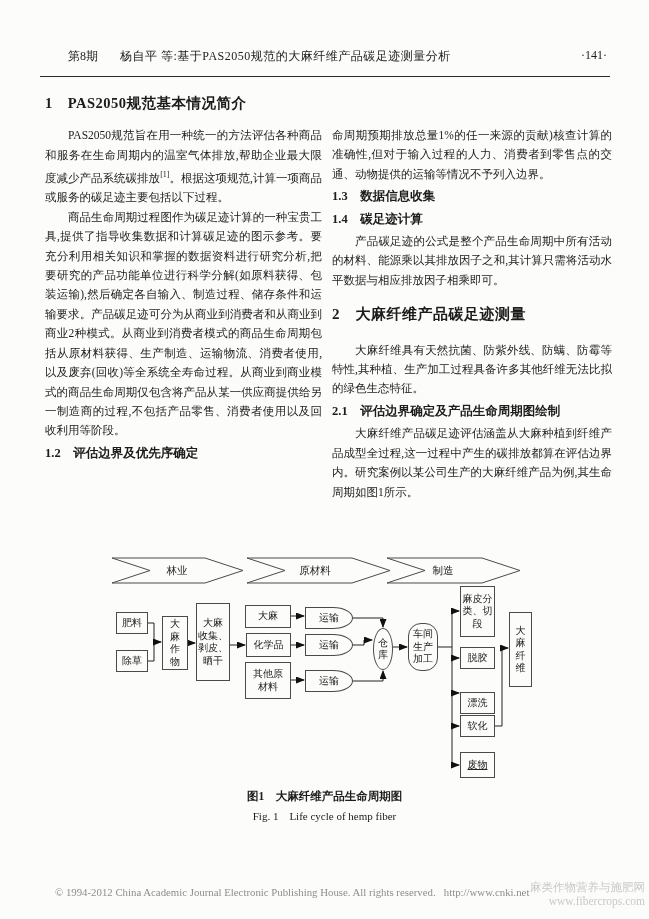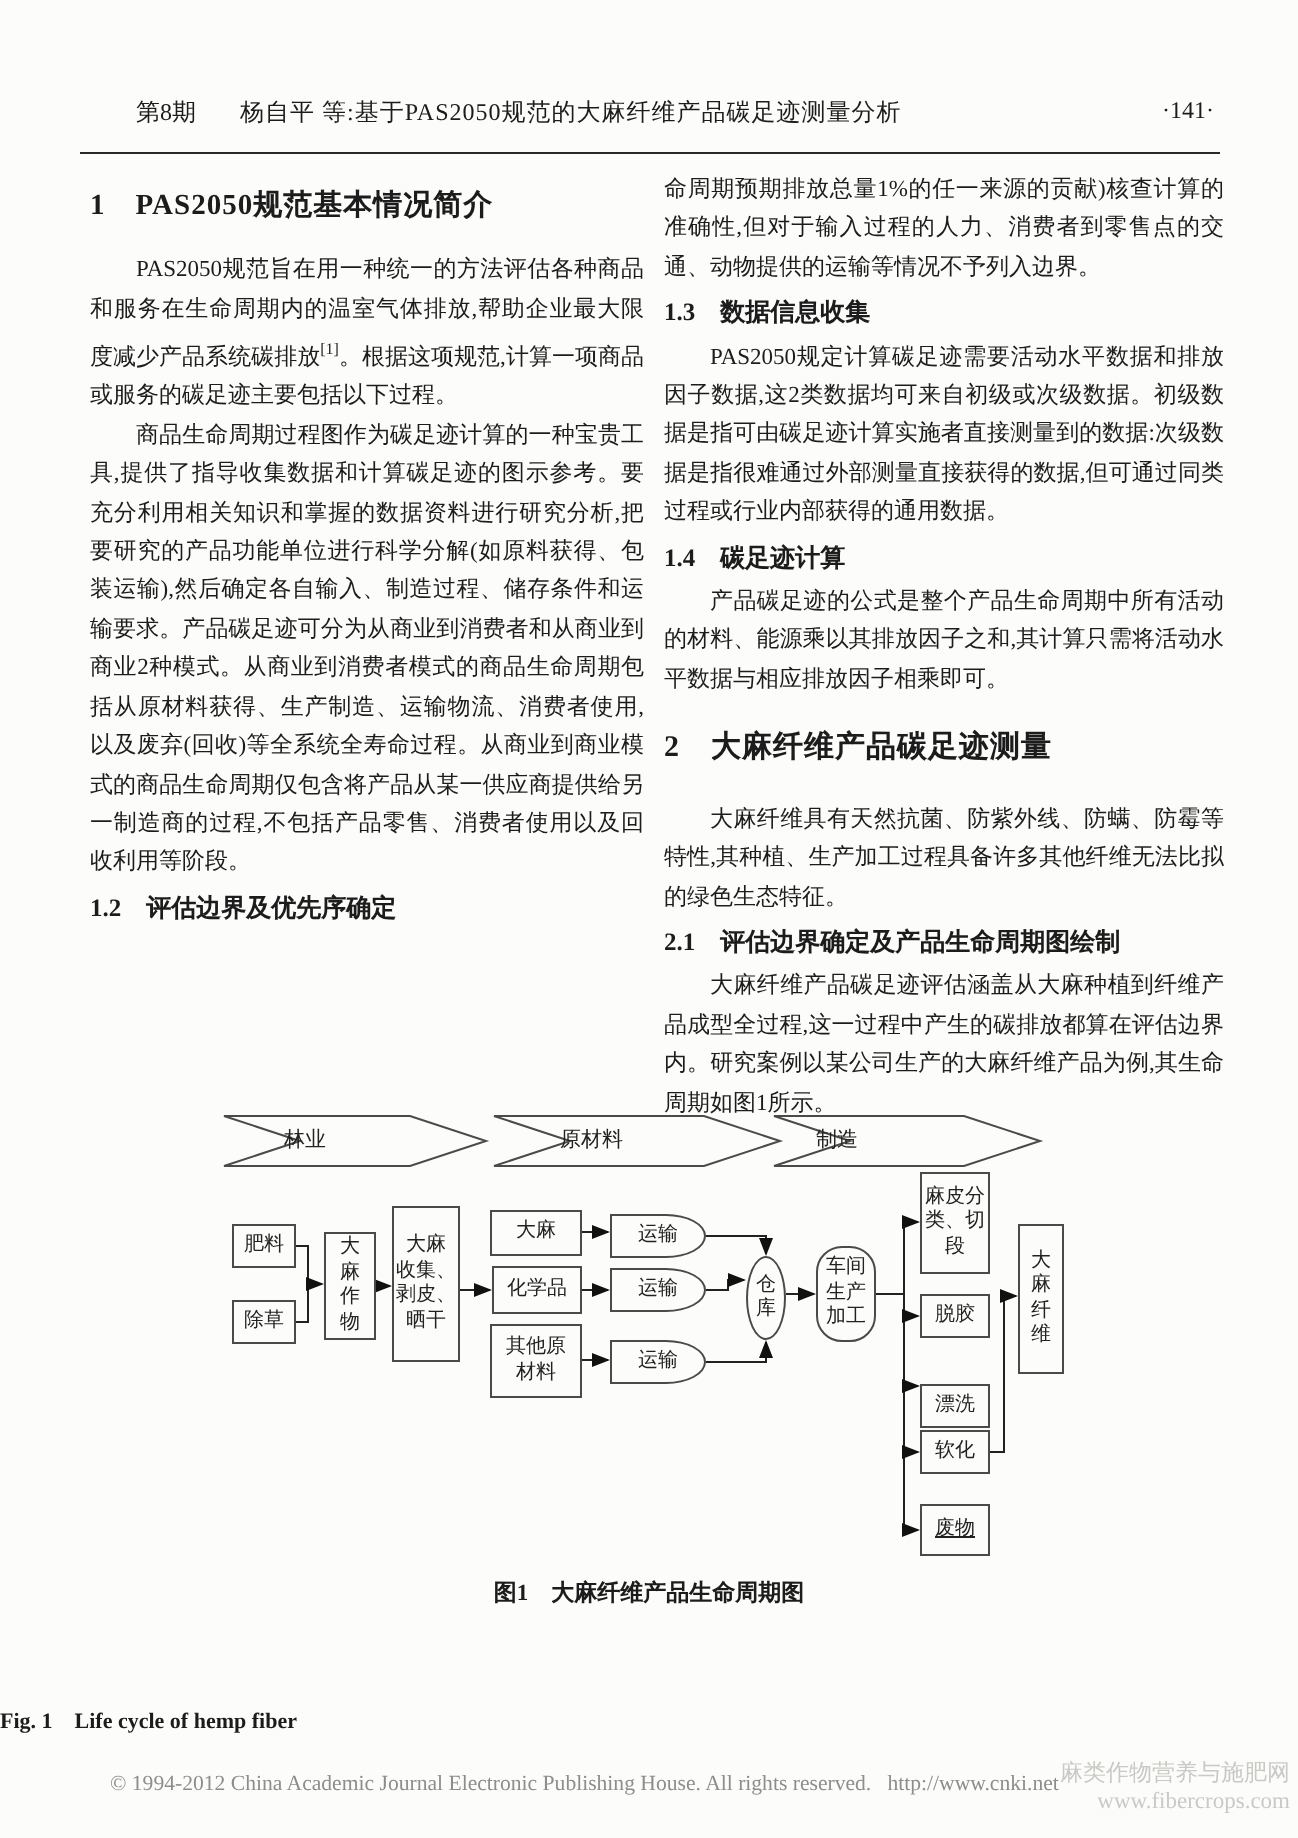--- a/index.html
+++ b/index.html
@@ -11,42 +11,42 @@
   
   .hdr-issue{position:absolute;left:68px;top:48px;font-size:12px;}
   .hdr-title{position:absolute;left:120px;right:90px;top:48px;font-size:12px;letter-spacing:.5px;}
   .hdr-page{position:absolute;right:42px;top:48px;font-size:12px;}
   .hdr-rule{position:absolute;left:40px;top:76px;width:570px;height:1px;background:#2a2a2a;}
   
   .col{position:absolute;font-size:11.5px;line-height:19.4px;text-align:justify;}
   .col-left{left:45px;top:90px;width:277px;}
   .col-right{left:332px;top:86px;width:280px;}
   .col p{margin:0;text-indent:2em;}
-  .col p.noindent{text-indent:0;}
+  .col p.noindent{text-indent:0;margin-top:40px;}
   h1.sec{font-size:14.5px;margin:4px 0 13px;font-weight:bold;letter-spacing:.5px;}
   h1.sec2{font-size:15px;margin:15px 0 16px;}
   h2.sub{font-size:12.5px;margin:3px 0 3px;font-weight:bold;}
   sup.cite{font-size:8px;}
   
   .figure{position:absolute;left:0;top:552px;width:649px;height:275px;}
   .figure svg{position:absolute;left:0;top:0;}
   .fnode{
     position:absolute;border:1px solid #4a4a4a;box-sizing:border-box;
     display:flex;align-items:center;justify-content:center;text-align:center;
     font-size:10px;line-height:12.5px;white-space:pre-line;color:#222;
     background:transparent;
   }
   .dshape{border-top-right-radius:20px 11px;border-bottom-right-radius:20px 11px;}
   .ellipse{border-radius:50%;}
   .banner-label{
-    position:absolute;font-size:10.5px;width:70px;height:14px;
+    position:absolute;font-size:10.5px;text-align:center;width:70px;height:14px;
     line-height:14px;color:#222;
   }
   .fig-cap-zh{position:absolute;left:0;width:649px;top:237px;text-align:center;font-size:11.5px;font-weight:bold;}
-  .fig-cap-en{position:absolute;left:0;width:649px;top:257px;text-align:left;font-size:11px;font-weight:bold;font-family:"Liberation Serif","DejaVu Serif",serif;margin-top:44px;}
+  .fig-cap-en{position:absolute;left:0;width:649px;top:257px;text-align:center;font-size:11px;font-weight:normal;font-family:"Liberation Serif","DejaVu Serif",serif;}
   
   .footer-copy{position:absolute;left:55px;top:886px;font-size:10.8px;color:#8d8d8b;}
   .footer-mark{position:absolute;right:4px;top:880px;text-align:right;font-size:11.5px;color:#cscsc;color:#c9c9c6;line-height:14px;}
 </style>
 </head>
 <body>
 
 <div class="page">
 
   <div class="hdr-issue">第8期</div>
@@ -57,21 +57,20 @@
   <div class="col col-left">
     <h1 class="sec">1　PAS2050规范基本情况简介</h1>
     <p><span>PAS2050规范旨在用一种统一的方法评估各种商品和服务在生命周期内的温室气体排放,帮助企业最大限度减少产品系统碳排放</span><sup class="cite">[1]</sup><span>。根据这项规范,计算一项商品或服务的碳足迹主要包括以下过程。</span></p>
     <p>商品生命周期过程图作为碳足迹计算的一种宝贵工具,提供了指导收集数据和计算碳足迹的图示参考。要充分利用相关知识和掌握的数据资料进行研究分析,把要研究的产品功能单位进行科学分解(如原料获得、包装运输),然后确定各自输入、制造过程、储存条件和运输要求。产品碳足迹可分为从商业到消费者和从商业到商业2种模式。从商业到消费者模式的商品生命周期包括从原材料获得、生产制造、运输物流、消费者使用,以及废弃(回收)等全系统全寿命过程。从商业到商业模式的商品生命周期仅包含将产品从某一供应商提供给另一制造商的过程,不包括产品零售、消费者使用以及回收利用等阶段。</p>
     <h2 class="sub">1.2　评估边界及优先序确定</h2>
   </div>
 
   <div class="col col-right">
     <p class="noindent">命周期预期排放总量1%的任一来源的贡献)核查计算的准确性,但对于输入过程的人力、消费者到零售点的交通、动物提供的运输等情况不予列入边界。</p>
     <h2 class="sub">1.3　数据信息收集</h2>
-    <p>PAS2050规定计算碳足迹需要活动水平数据和排放因子数据,这2类数据均可来自初级或次级数据。初级数据是指可由碳足迹计算实施者直接测量到的数据:次级数据是指很难通过外部测量直接获得的数据,但可通过同类过程或行业内部获得的通用数据。</p>
     <h2 class="sub">1.4　碳足迹计算</h2>
     <p>产品碳足迹的公式是整个产品生命周期中所有活动的材料、能源乘以其排放因子之和,其计算只需将活动水平数据与相应排放因子相乘即可。</p>
     <h1 class="sec sec2">2　大麻纤维产品碳足迹测量</h1>
     <p>大麻纤维具有天然抗菌、防紫外线、防螨、防霉等特性,其种植、生产加工过程具备许多其他纤维无法比拟的绿色生态特征。</p>
     <h2 class="sub">2.1　评估边界确定及产品生命周期图绘制</h2>
     <p>大麻纤维产品碳足迹评估涵盖从大麻种植到纤维产品成型全过程,这一过程中产生的碳排放都算在评估边界内。研究案例以某公司生产的大麻纤维产品为例,其生命周期如图1所示。</p>
   </div>
 
   <div class="figure">
 

